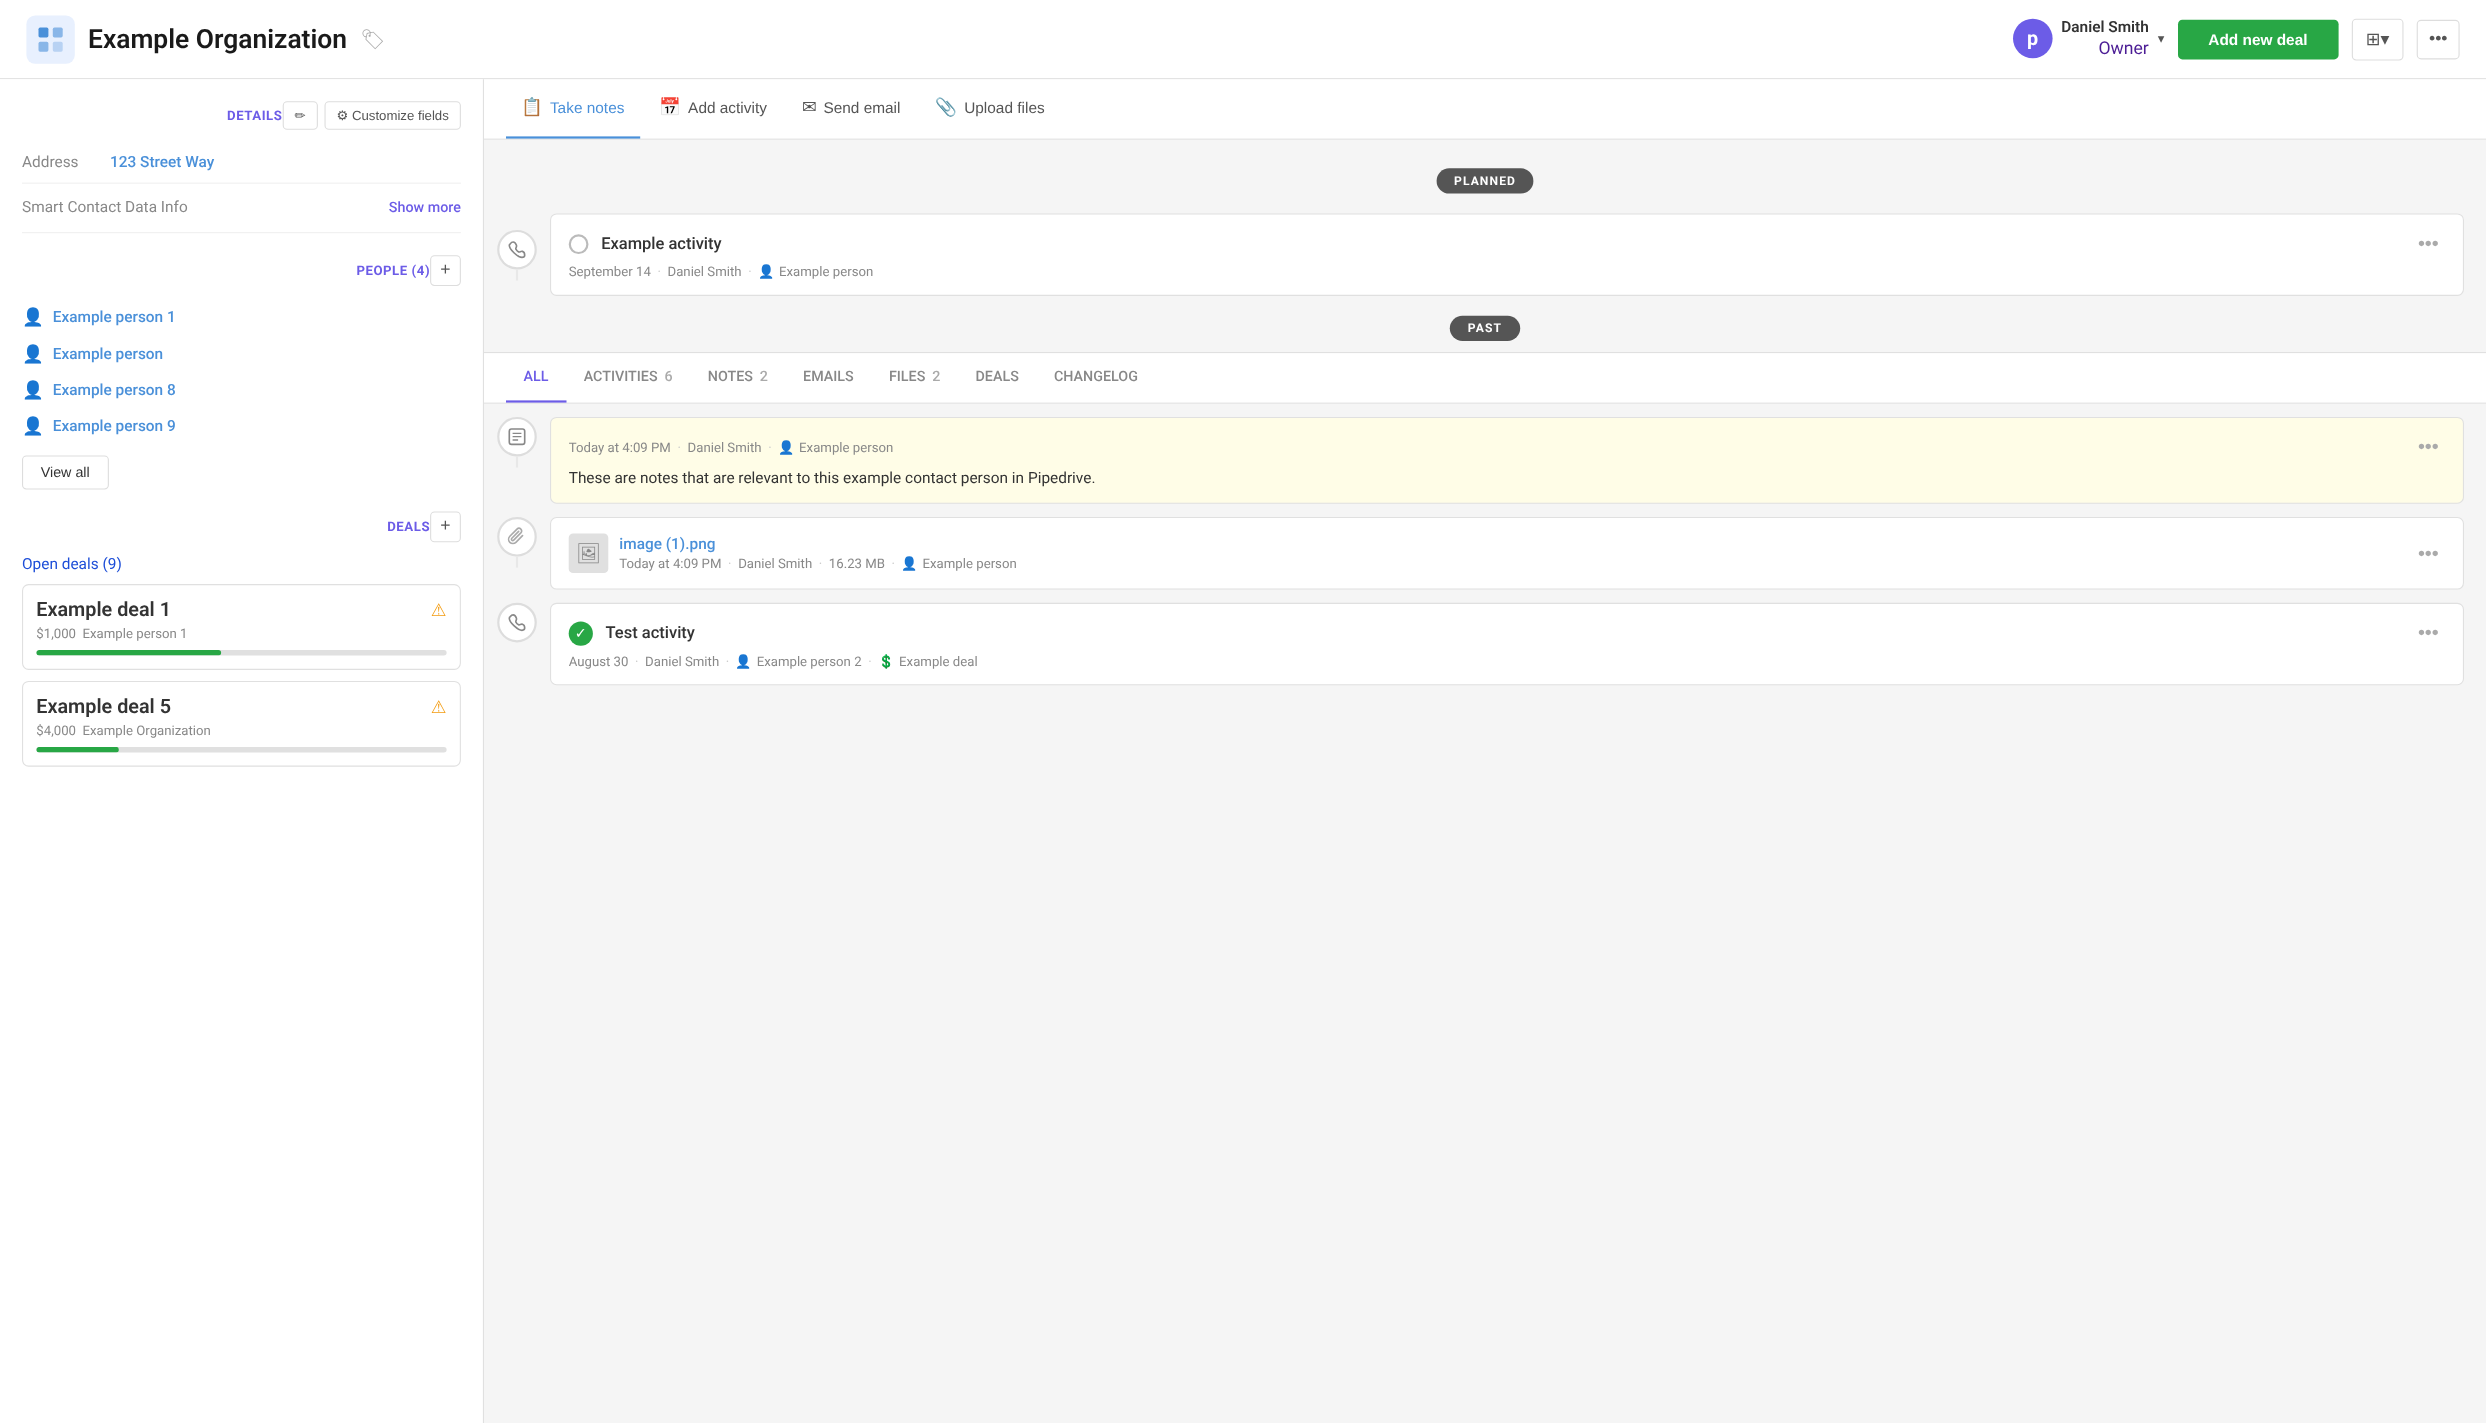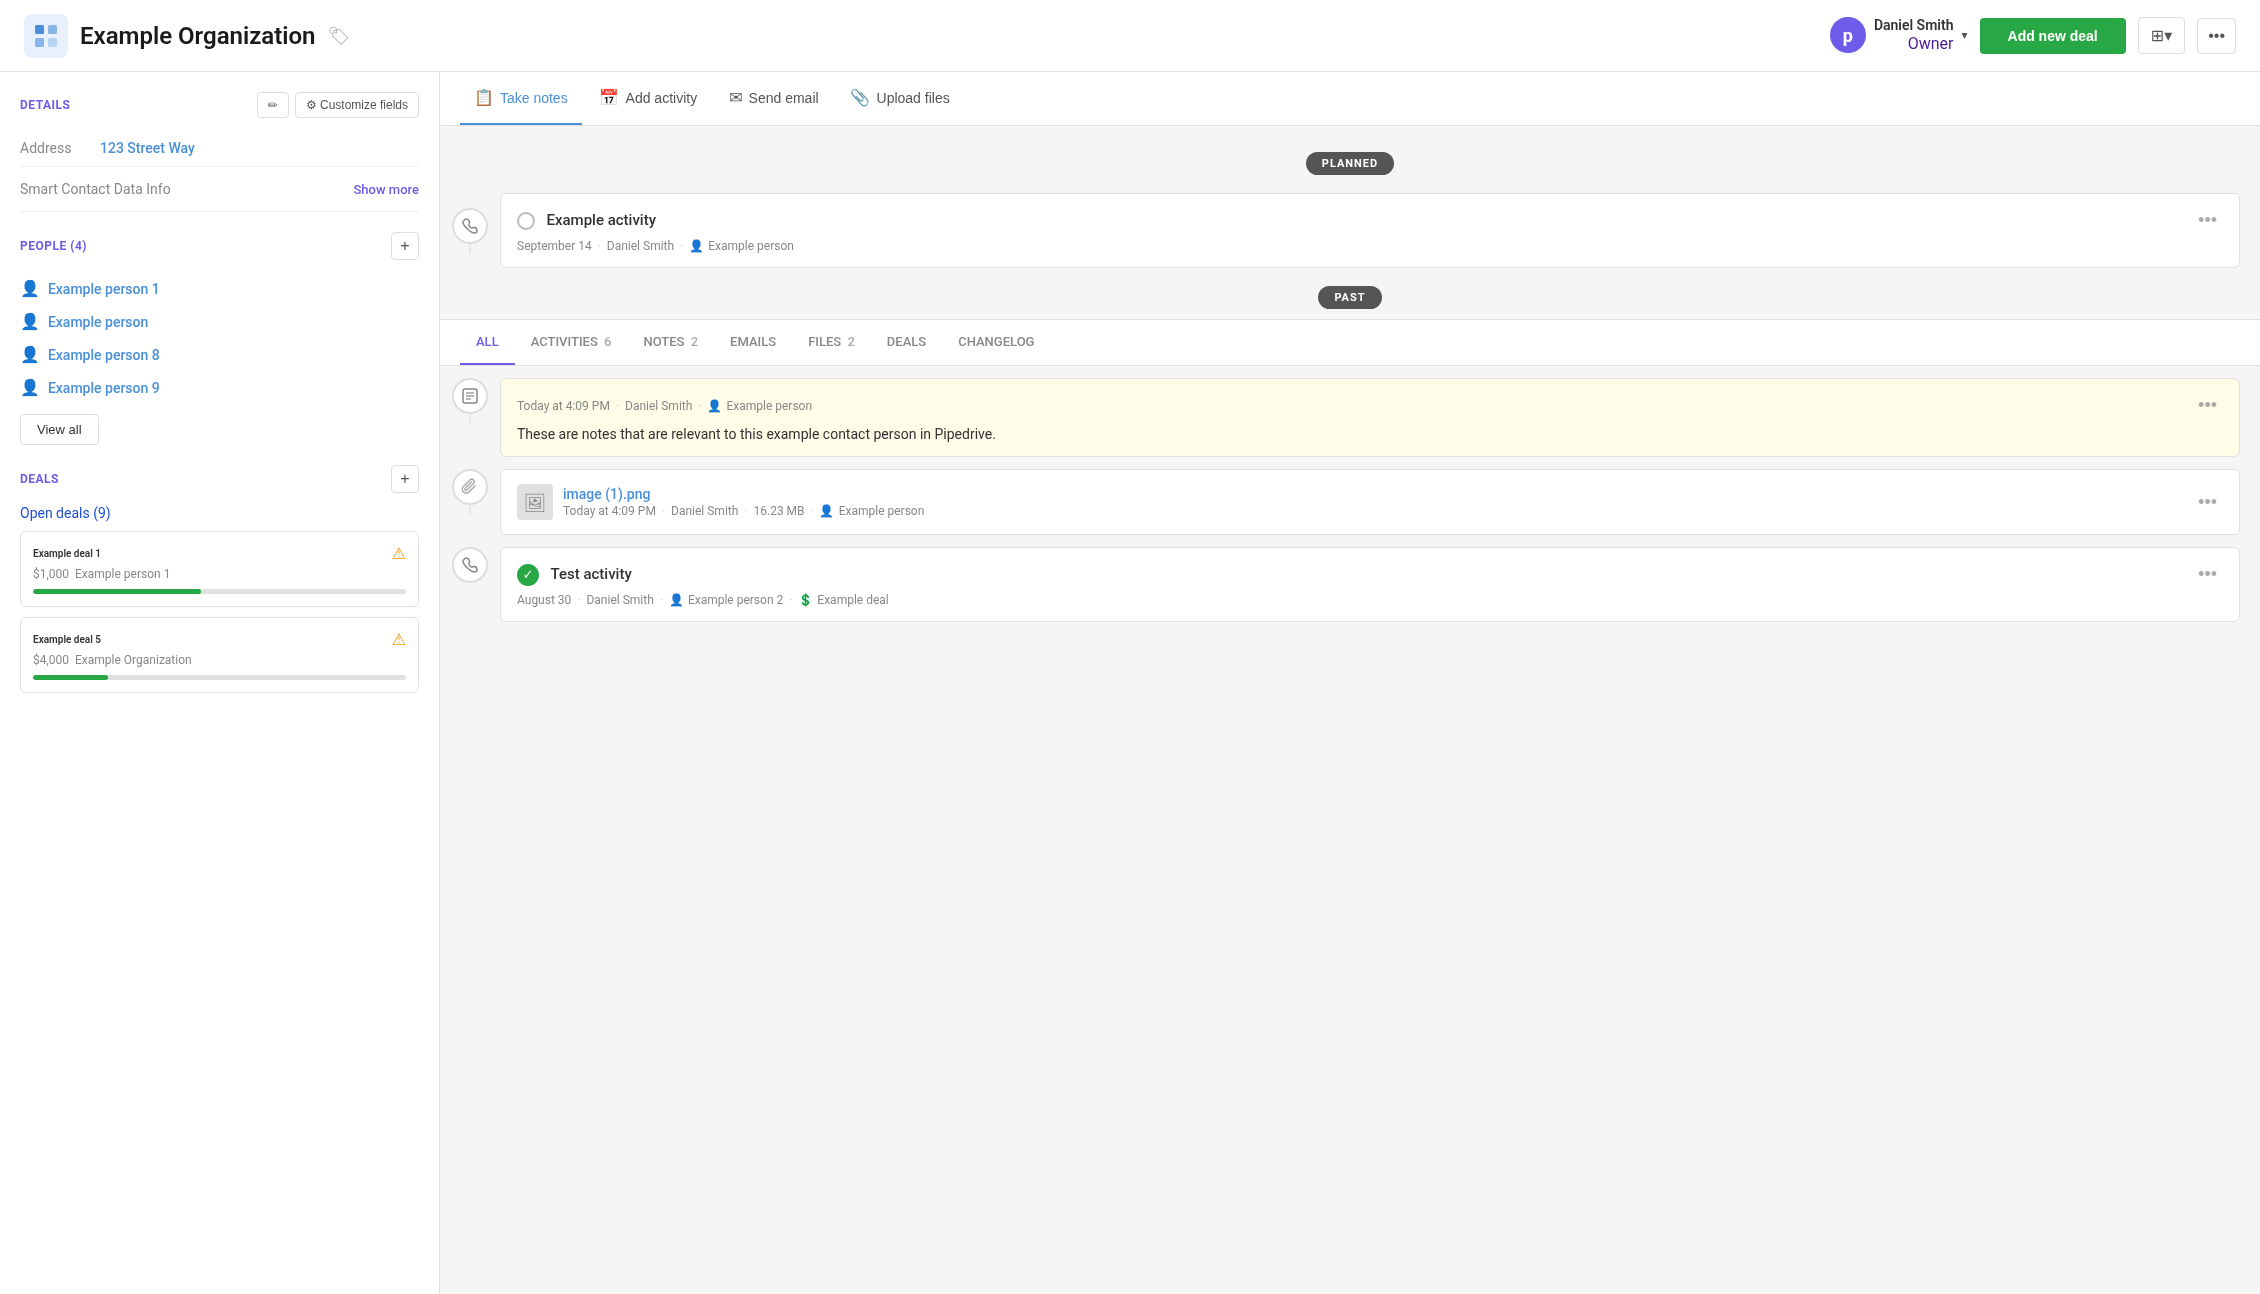--- a/index.html
+++ b/index.html
@@ -93,21 +93,21 @@
       min-width: 440px;
       background: #fff;
       border-right: 1px solid #e0e0e0;
       overflow-y: auto;
       padding: 20px;
     }
 
     .section-header {
       display: flex;
       align-items: center;
-      justify-content: space-between;
+      justify-content: flex-end;
       margin-bottom: 12px;
     }
     .section-title {
       font-size: 12px;
       font-weight: 700;
       color: #6c5ce7;
       letter-spacing: 0.5px;
       text-transform: uppercase;
     }
     .section-actions { display: flex; gap: 6px; }
@@ -186,21 +186,21 @@
       padding: 12px;
       margin-bottom: 10px;
       cursor: pointer;
     }
     .deal-card-header {
       display: flex;
       align-items: center;
       justify-content: space-between;
       margin-bottom: 4px;
     }
-    .deal-name { font-weight: 600; font-size: 10px; }
+    .deal-name { font-weight: 600; font-size: 18px; }
     .deal-warning { color: #f39c12; font-size: 16px; }
     .deal-sub { font-size: 12px; color: #888; margin-bottom: 8px; }
 
     
     .right-content {
       flex: 1;
       overflow-y: auto;
       background: #f5f5f5;
     }
 

